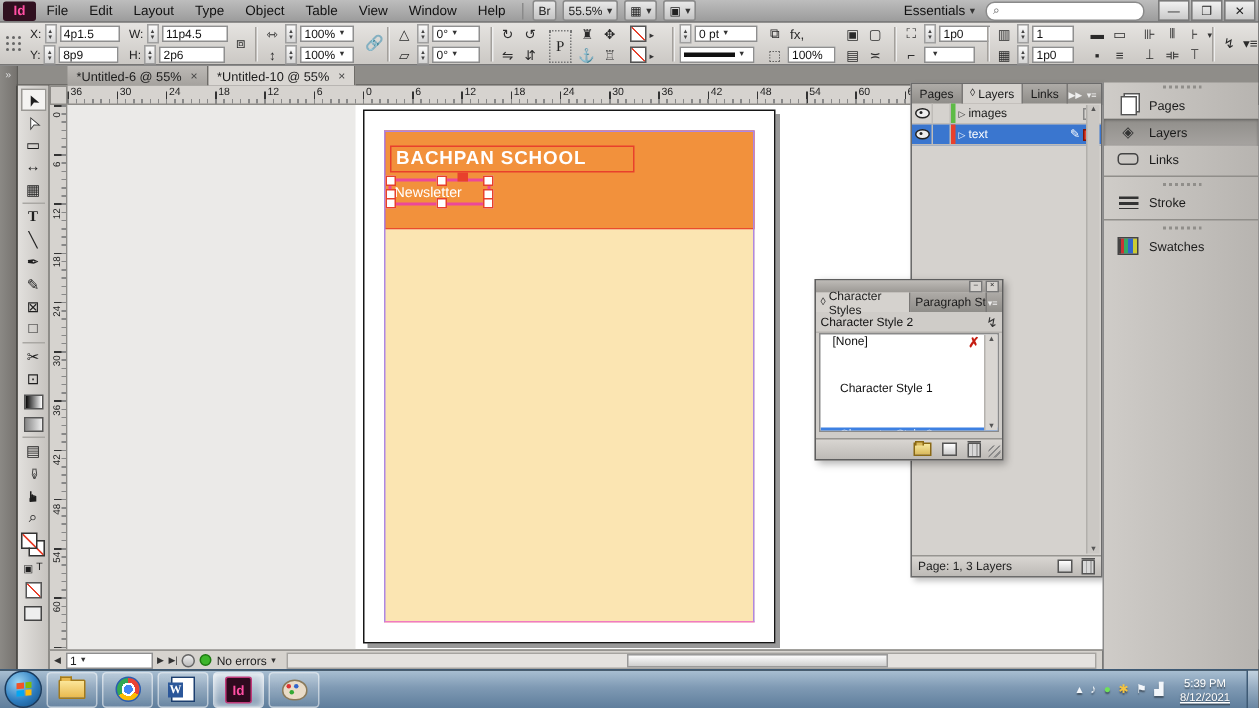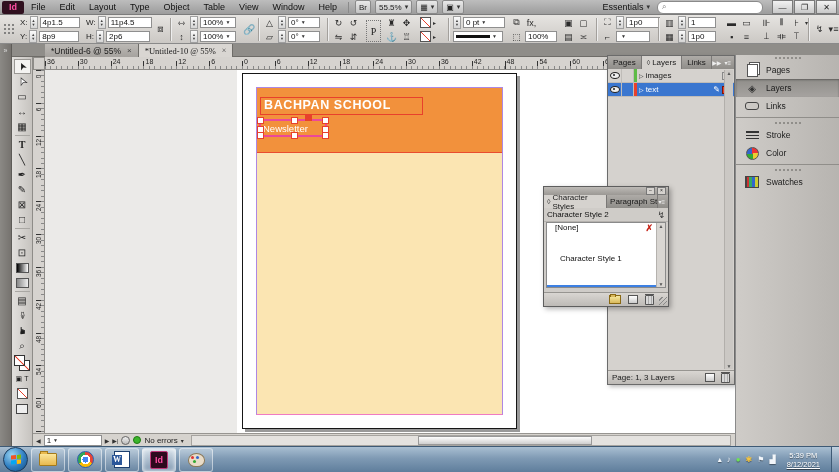--- a/index.html
+++ b/index.html
@@ -28,21 +28,21 @@
   .ic{min-width:13px;height:12px;display:inline-flex;align-items:center;justify-content:center;font-size:9px;color:#2A2A2A;}
   .csep{position:absolute;top:3px;width:1px;height:23px;background:#A3A09C;box-shadow:1px 0 0 #EEE;}
   .proxy{width:11px;height:11px;display:grid;grid-template-columns:repeat(3,1fr);grid-template-rows:repeat(3,1fr);gap:1px;}
   .proxy i{background:#666;border-radius:50%;width:2px;height:2px;}
   .swatch-none{width:9px;height:9px;background:linear-gradient(to top right,#fff 46%,#E8402C 47%,#E8402C 53%,#fff 54%);border:1px solid #555;}
   .strokestyle{width:34px;height:3px;background:#111;}
   .pbox{width:13px;height:20px;border:1px dotted #777;display:flex;align-items:center;justify-content:center;font-size:10px;font-family:"Liberation Serif",serif;color:#222;}
   
   .tabbar{position:absolute;top:44px;left:0;width:839px;height:13px;background:#8F8D89;border-bottom:1px solid #6E6C68;box-sizing:border-box;display:flex;}
   .doctab{height:13px;display:flex;align-items:center;font-size:8.5px;color:#1A1A1A;padding:0 6px;gap:6px;border-right:1px solid #6E6C68;background:linear-gradient(#BCB9B5,#A5A29E);}
-  .doctab.active{background:#D9D6D2;font-family:Liberation Serif, serif;}
+  .doctab.active{background:#D9D6D2;}
   .tabclose{font-size:8px;color:#444;}
   
   .leftgrip{position:absolute;left:0;top:44px;width:12px;height:402px;background:linear-gradient(to right,#8B8985,#76736F);border-right:1px solid #5E5C58;box-sizing:border-box;color:#DDD;font-size:7px;text-align:center;}
   .toolbar{position:absolute;left:12px;top:57px;width:21px;height:389px;background:linear-gradient(to right,#E2E0DD,#C6C3BF);border-right:1px solid #8E8C88;box-sizing:border-box;display:flex;flex-direction:column;align-items:center;padding-top:2px;}
   .tool{width:17px;height:15px;display:flex;align-items:center;justify-content:center;font-size:10px;color:#1E1E1E;flex:none;}
   .tool.active{background:#F4F3F1;border:1px solid #9A9894;box-sizing:border-box;}
   .tool-sep{width:15px;height:1px;background:#A9A7A3;margin:1px 0;flex:none;}
   .grad1{width:11px;height:8px;background:linear-gradient(to right,#000,#FFF);border:1px solid #555;}
   .grad2{width:11px;height:8px;background:linear-gradient(to right,#888,#EEE);border:1px solid #555;}
   .fs-swatch{position:relative;width:16px;height:16px;flex:none;margin-top:2px;}
@@ -701,26 +701,20 @@
     <div class="dock-sep"></div>
     <div class="dock-grip">
         <i></i>
       </div>
     <div class="dock-item">
         <span class="di">
           <span class="ic-stroke"></span>
         </span>
         <span>Stroke</span>
       </div>
-    <div class="dock-item">
-        <span class="di">
-          <span class="ic-color"></span>
-        </span>
-        <span>Color</span>
-      </div>
     <div class="dock-sep"></div>
     <div class="dock-grip">
         <i></i>
       </div>
     <div class="dock-item">
         <span class="di">
           <span class="ic-swatch"></span>
         </span>
         <span>Swatches</span>
       </div>

